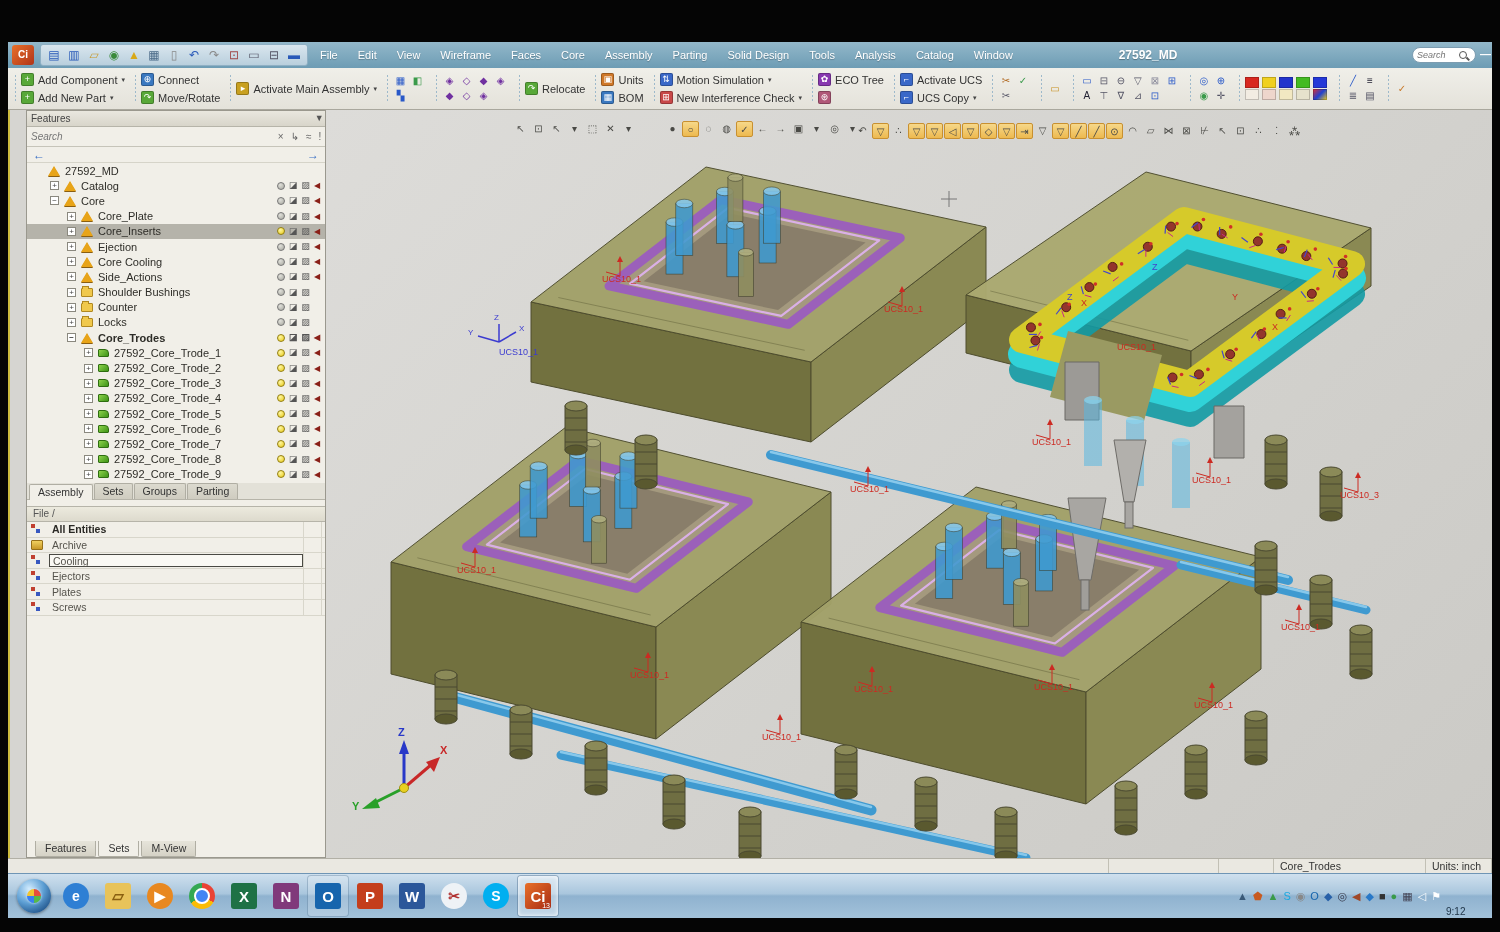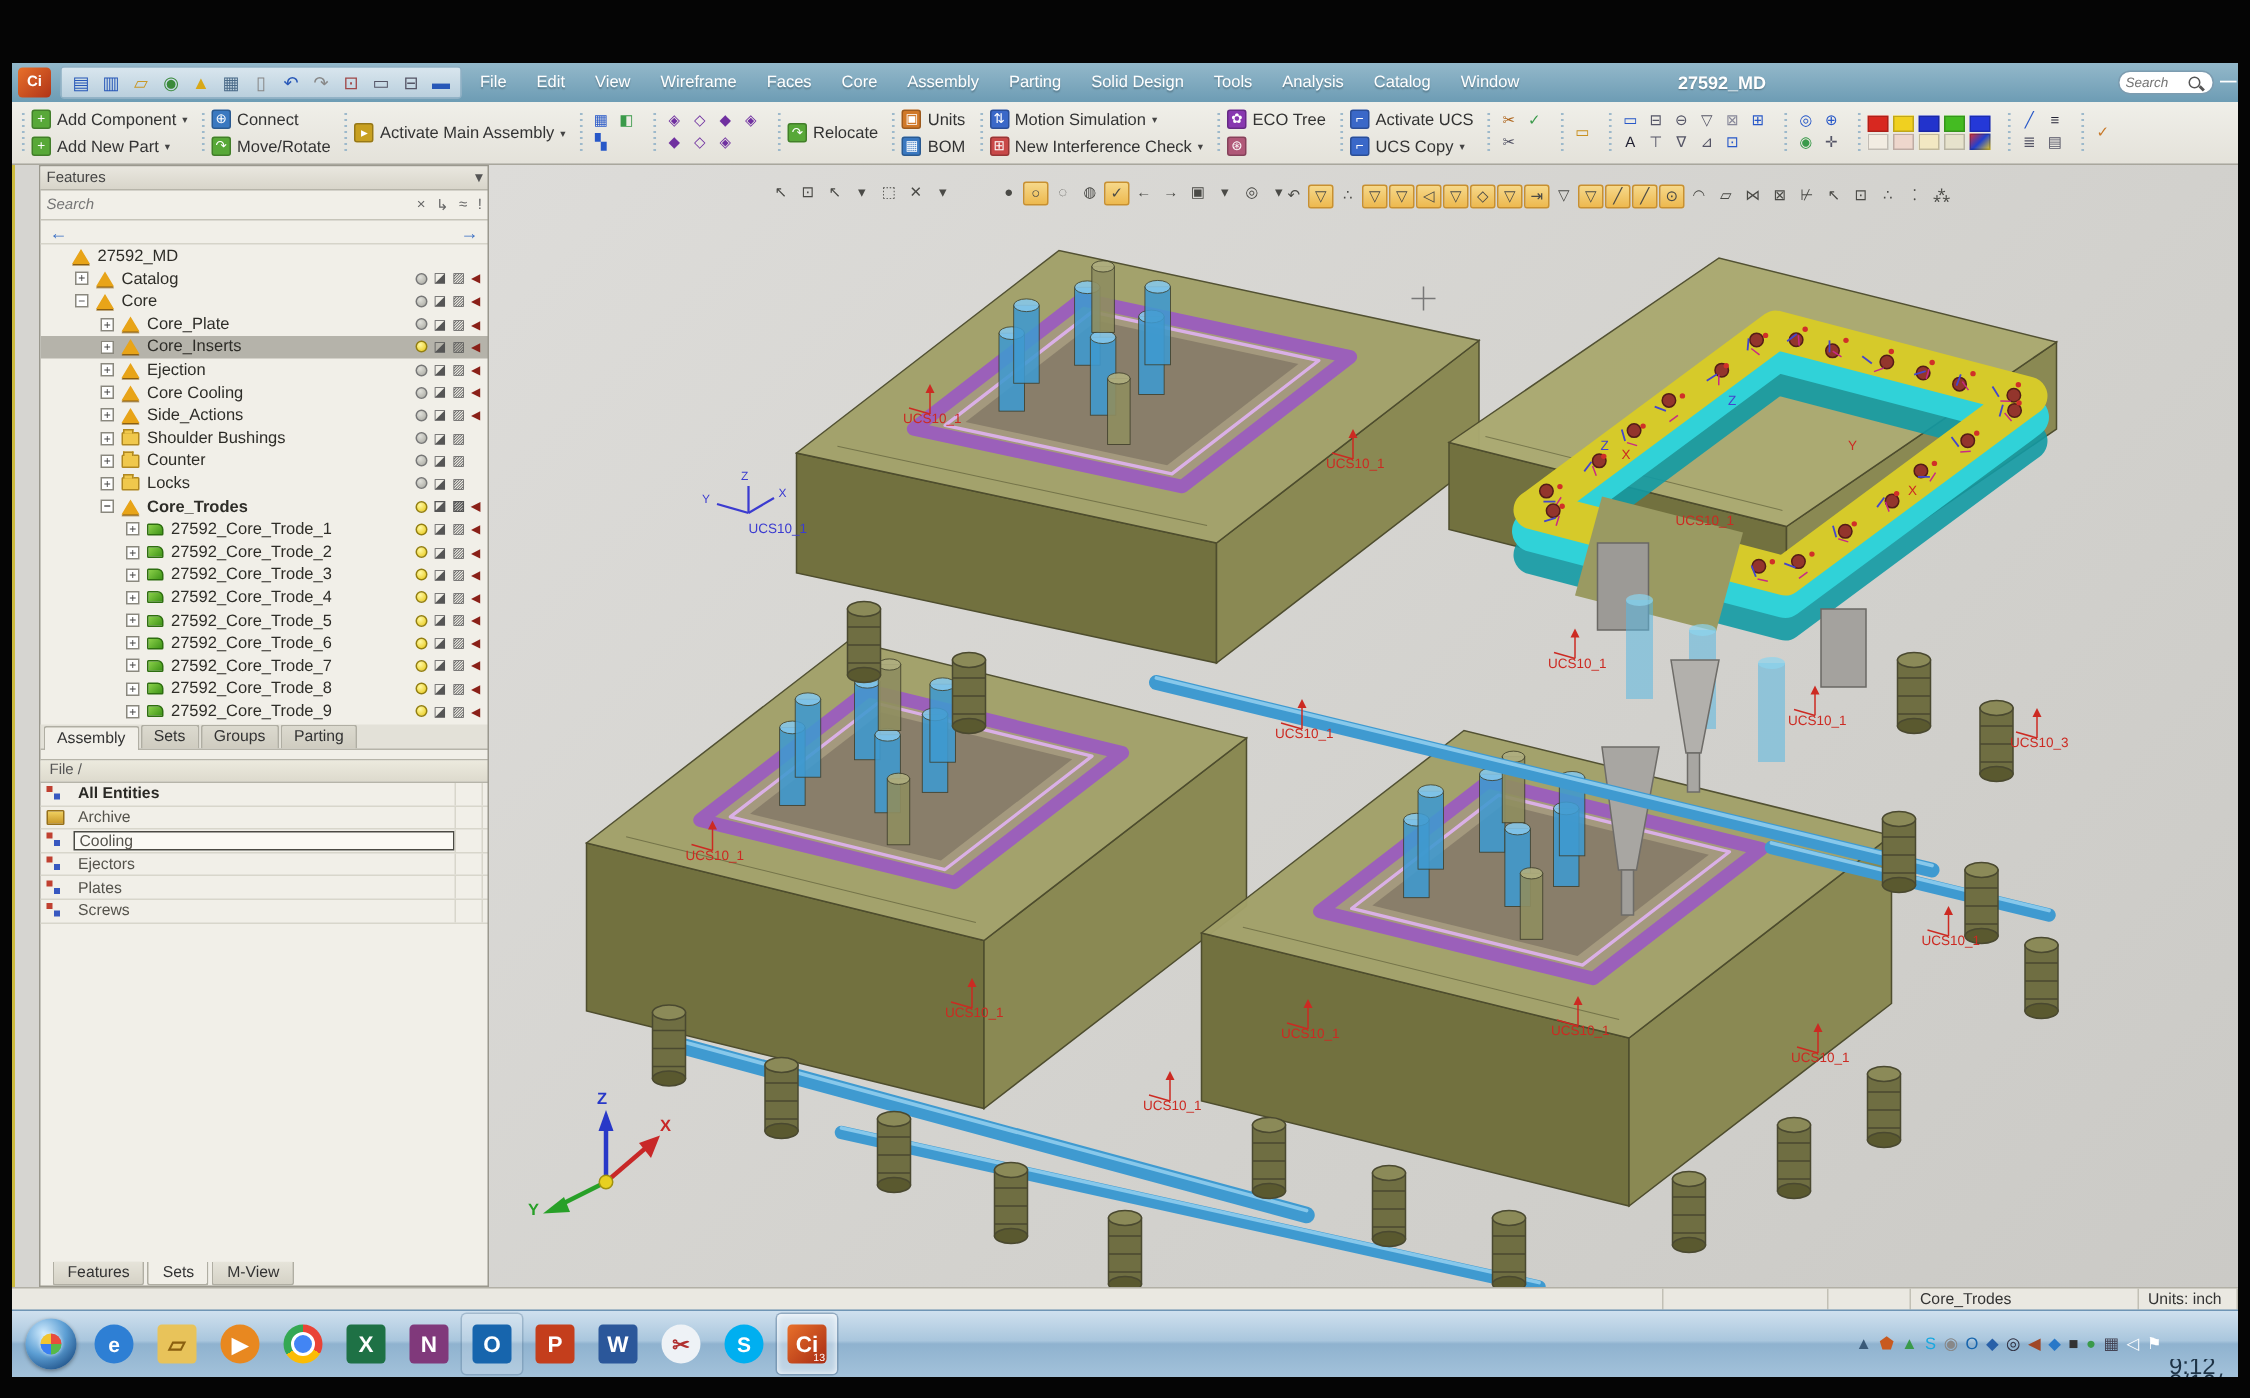--- a/index.html
+++ b/index.html
@@ -130,21 +130,21 @@
   .app-sq { width:26px; height:26px; border-radius:3px; color:#fff; font-weight:bold; font-size:15px;
     display:flex; align-items:center; justify-content:center;}
   .app-circ { width:26px; height:26px; border-radius:50%; color:#fff; font-weight:bold; font-size:14px;
     display:flex; align-items:center; justify-content:center;}
   #chrome-ic { background:conic-gradient(#ea4335 0 33%, #fbbc05 0 66%, #34a853 0); position:relative;}
   #chrome-ic::after { content:""; width:12px; height:12px; border-radius:50%; background:#4285f4; border:2px solid #fff;}
   #ci-ic { background:linear-gradient(135deg,#e8702a,#a82c14); position:relative;}
   #ci-ic::after { content:"13"; position:absolute; right:1px; bottom:0; font-size:7px; font-weight:normal;}
   #tray { margin-left:auto; display:flex; align-items:center; gap:5px; padding-right:4px;}
   .tray-ic { font-size:11px; line-height:14px; }
-  #clock { width:42px; text-align:left; font-size:16px; color:#1e3346; line-height:11px; overflow:hidden; white-space:nowrap;margin-top:42px;}
+  #clock { width:42px; text-align:left; font-size:10px; color:#1e3346; line-height:11px; overflow:hidden; white-space:nowrap;margin-top:42px;}
 </style>
 </head>
 <body>
 
 <div id="screen">
 
   <div id="titlebar" class="abs">
     <div id="appicon" class="abs">Ci</div>
     <div id="quickbar" class="abs">
         <div class="qicon" style="color: rgb(40, 88, 184);">▤</div>

